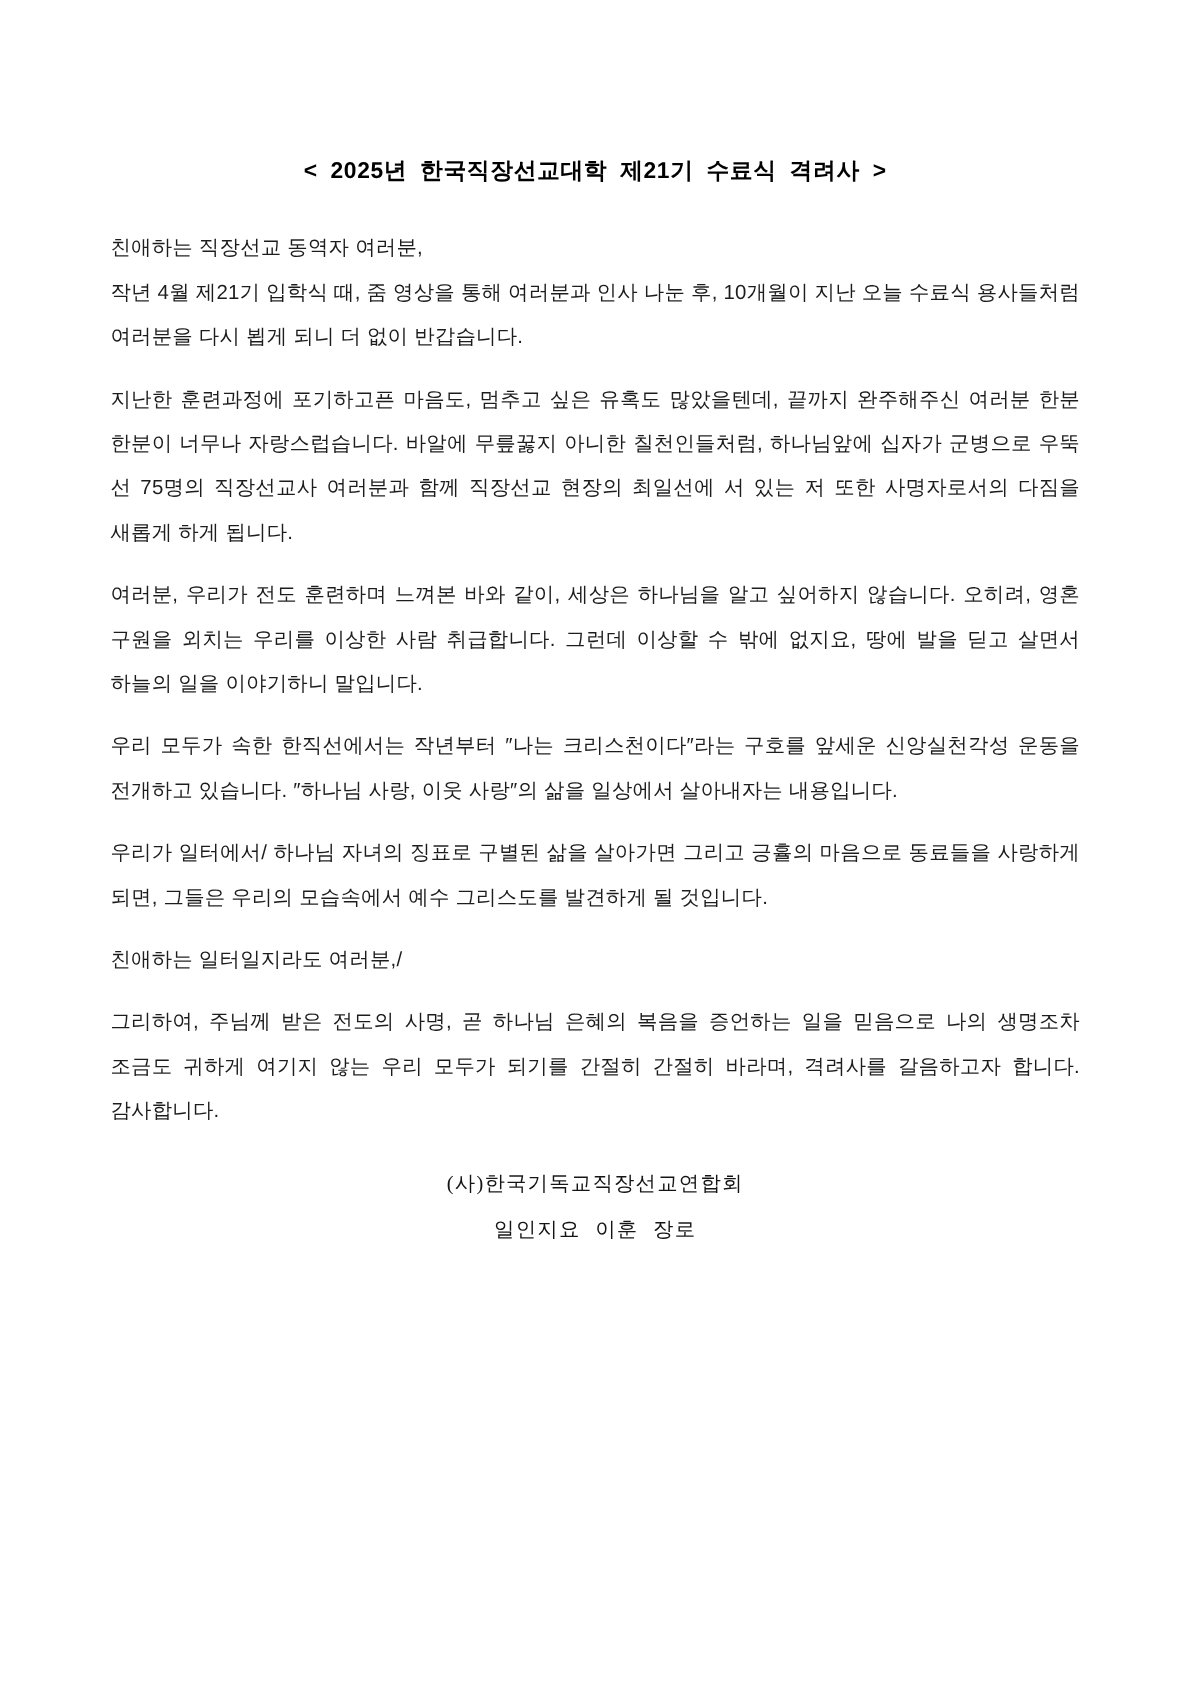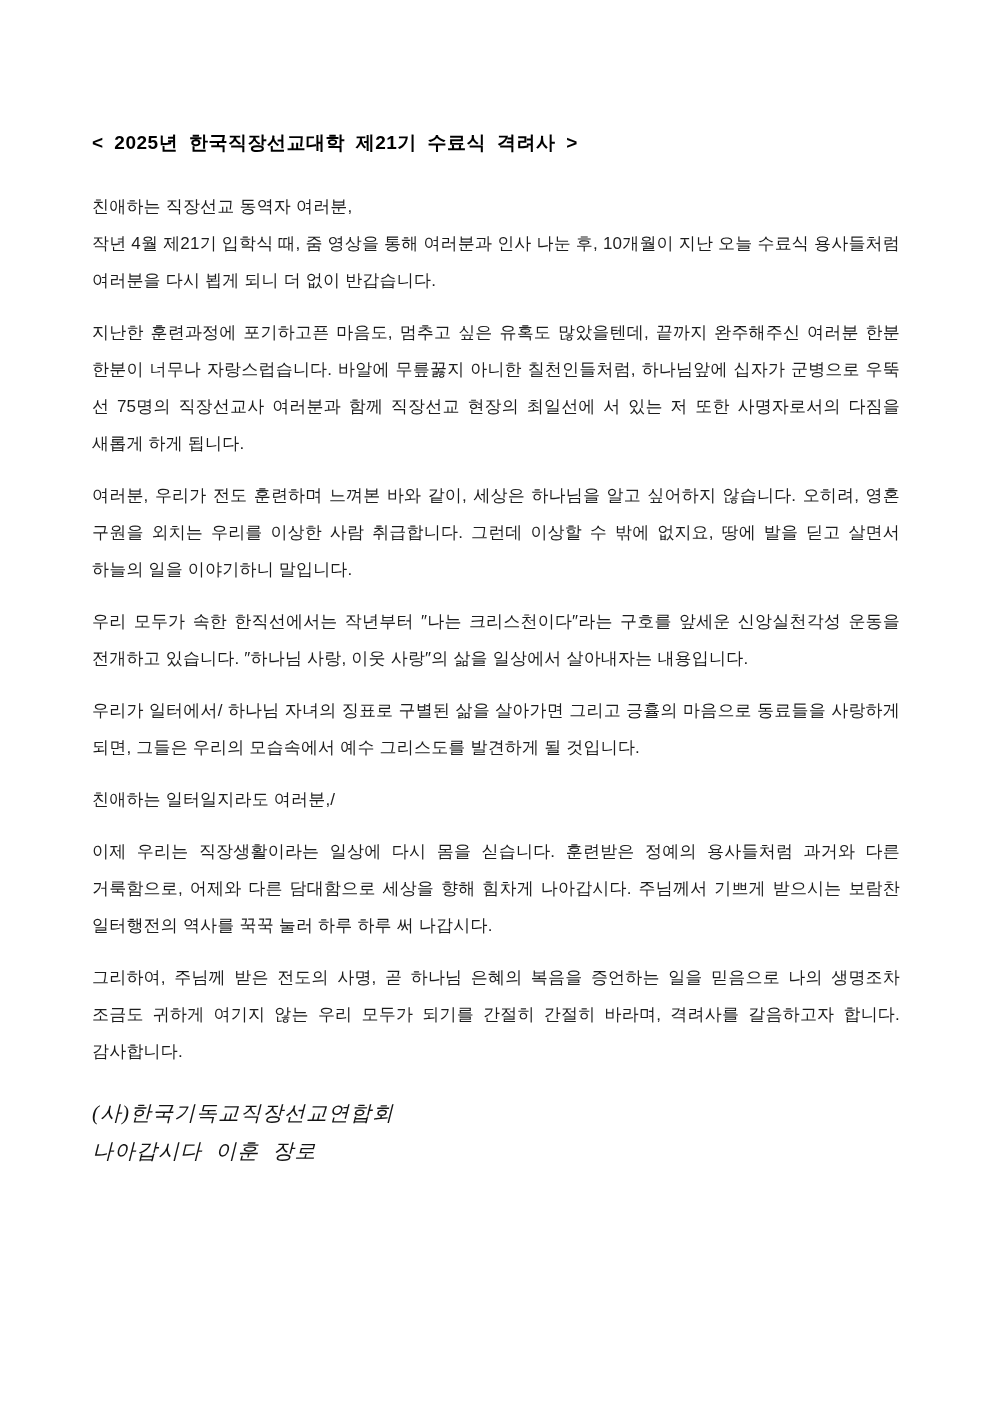--- a/index.html
+++ b/index.html
@@ -17,21 +17,21 @@
     background: #ffffff;
     color: #1c1c1c;
     font-family: "Liberation Sans", sans-serif;
     overflow: hidden;
   }
   .title {
     margin: 0 0 32px 0;
     font-size: 19px;
     font-weight: bold;
     color: #000000;
-    text-align: left;
+    text-align: center;
     word-spacing: 5px;
     letter-spacing: 0.5px;
     line-height: 26px;
   }
   .paragraphs {
     width: 100%;
   }
   .para {
     margin: 0 0 15px 0;
     padding: 0;
@@ -40,26 +40,25 @@
     display: block;
     font-size: 17px;
     line-height: 37px;
     text-align: justify;
     text-justify: inter-word;
     word-break: keep-all;
     letter-spacing: 0.2px;
   }
   .signature {
     margin-top: 24px;
-    text-align: left;
+    text-align: center;
     font-family: "Liberation Serif", serif;
-    font-size: 21px;
+    font-size: 17px;
     line-height: 38px;
     color: #141414;
-    font-style: italic;
   }
   .sig-line {
     display: block;
     word-spacing: 7px;
     letter-spacing: 1px;
   }
 </style>
 </head>
 <body>
 
@@ -80,24 +79,21 @@
       <p class="para">
         <span class="seg">우리 모두가 속한 한직선에서는 작년부터 ″나는 크리스천이다″라는 구호를 앞세운 신앙실천각성 운동을 전개하고 있습니다. ″하나님 사랑, 이웃 사랑″의 삶을 일상에서 살아내자는 내용입니다.</span>
       </p>
       <p class="para">
         <span class="seg">우리가 일터에서/ 하나님 자녀의 징표로 구별된 삶을 살아가면 그리고 긍휼의 마음으로 동료들을 사랑하게 되면, 그들은 우리의 모습속에서 예수 그리스도를 발견하게 될 것입니다.</span>
       </p>
       <p class="para">
         <span class="seg">친애하는 일터일지라도 여러분,/</span>
       </p>
       <p class="para">
-        <span class="seg">이제 우리는 직장생활이라는 일상에 다시 몸을 싣습니다. 훈련받은 정예의 용사들처럼 과거와 다른 거룩함으로, 어제와 다른 담대함으로 세상을 향해 힘차게 나아갑시다. 주님께서 기쁘게 받으시는 보람찬 일터행전의 역사를 꾹꾹 눌러 하루 하루 써 나갑시다.</span>
-      </p>
-      <p class="para">
         <span class="seg">그리하여, 주님께 받은 전도의 사명, 곧 하나님 은혜의 복음을 증언하는 일을 믿음으로 나의 생명조차 조금도 귀하게 여기지 않는 우리 모두가 되기를 간절히 간절히 바라며, 격려사를 갈음하고자 합니다. 감사합니다.</span>
       </p>
     </div>
 
   <div class="signature">
     <span class="sig-line">(사)한국기독교직장선교연합회</span>
-    <span class="sig-line">나아갑시다 이훈 장로</span>
+    <span class="sig-line">일인지요 이훈 장로</span>
   </div>
 </div>
 
 </body></html>

